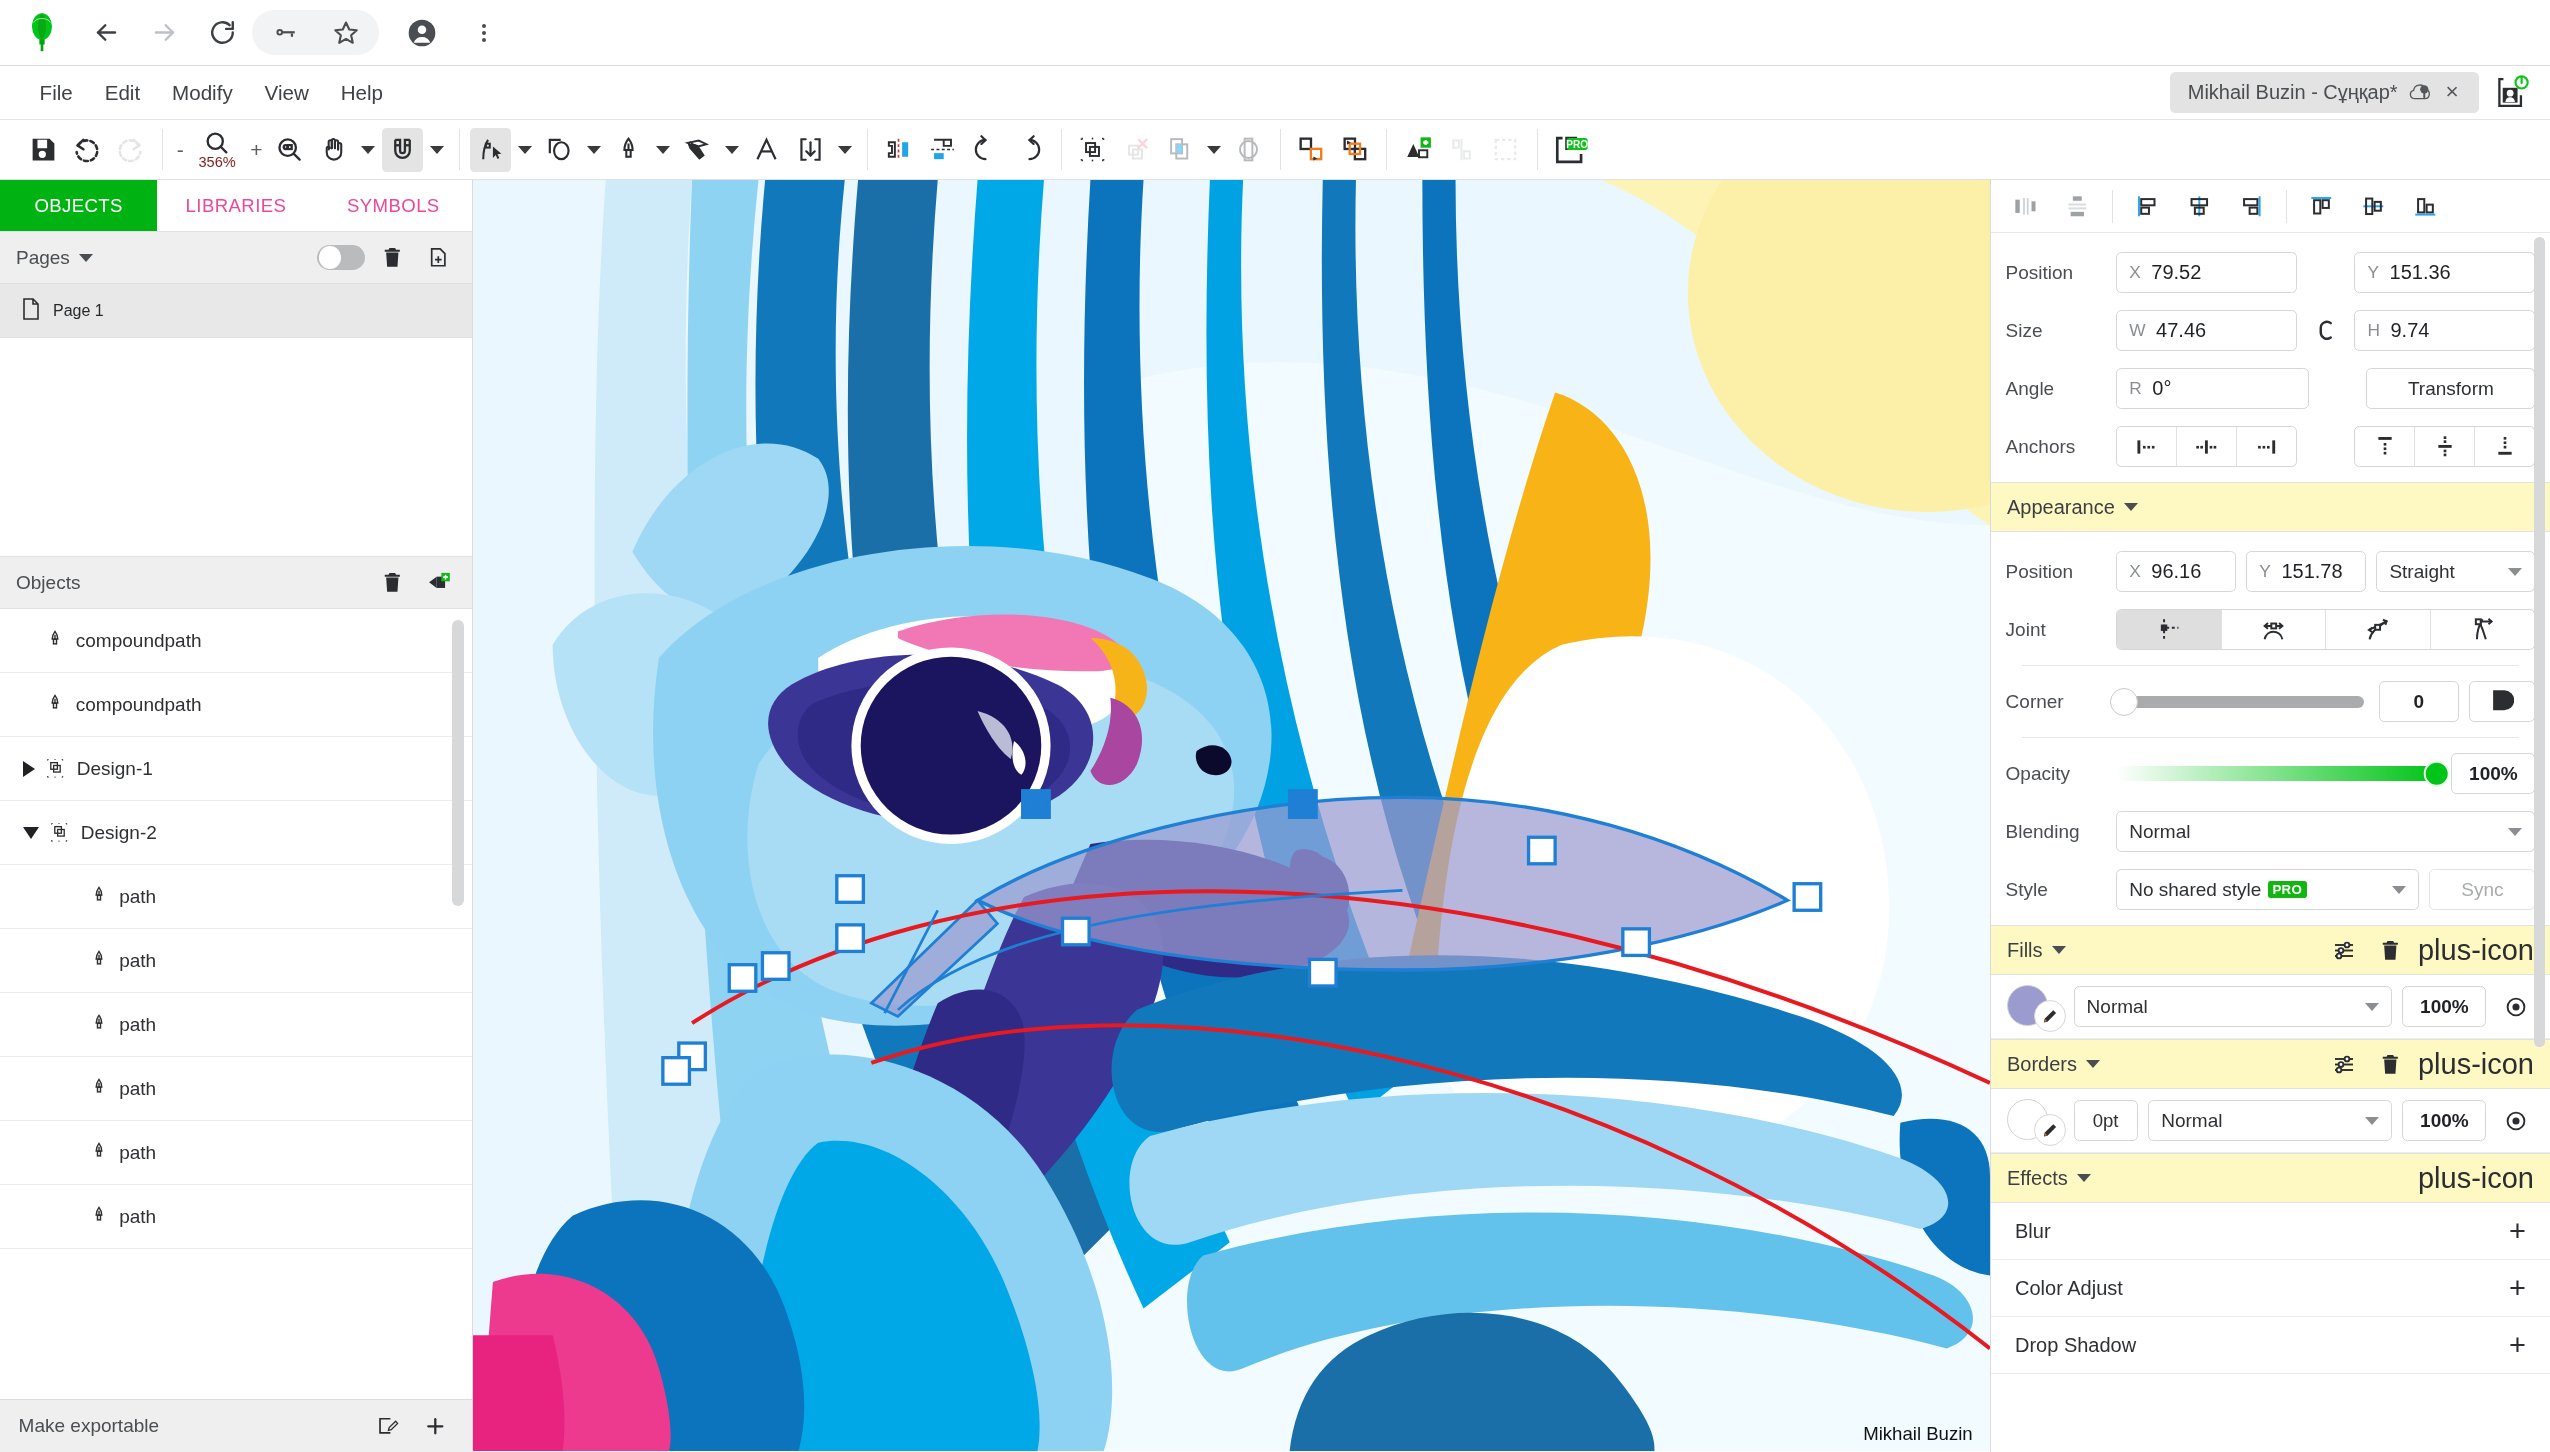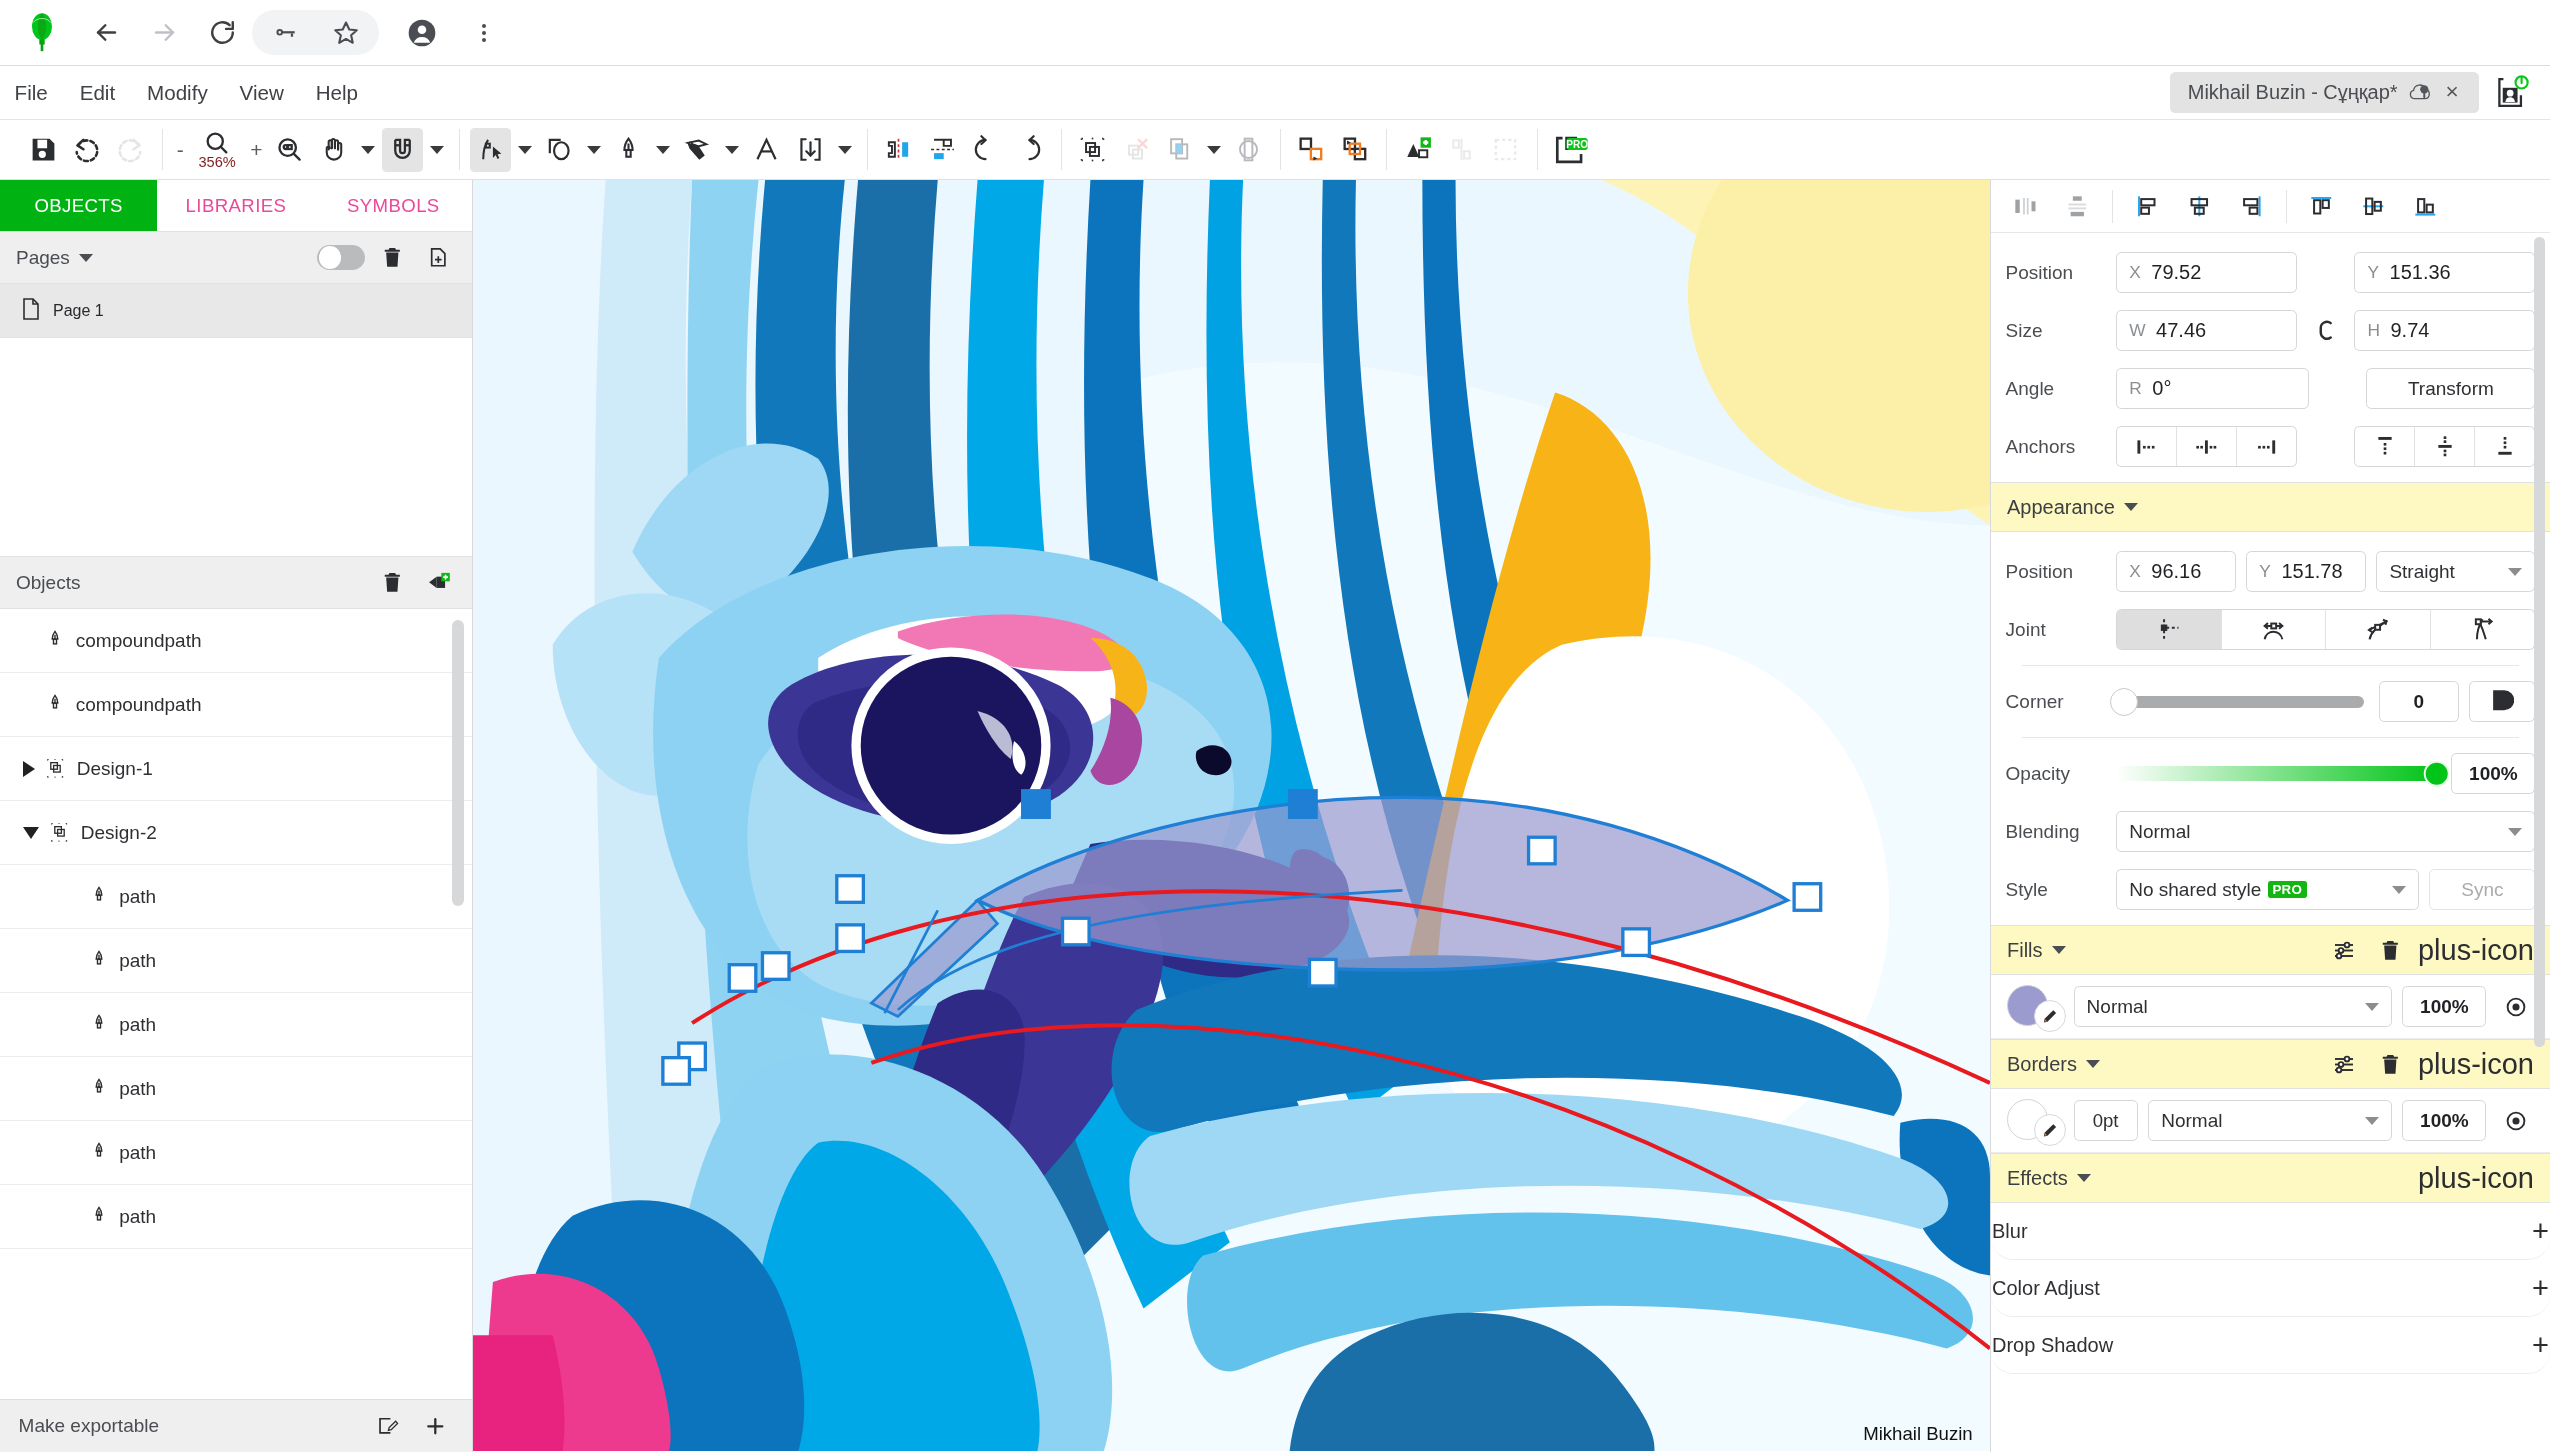--- a/index.html
+++ b/index.html
@@ -31,21 +31,21 @@
   #ext-pill{
     height:45px; background:#f1f3f4; border-radius:22.6px; display:flex; align-items:center;
     padding:0 4px; gap:2.7px; margin-right:10.6px;
   }
 
   
   #app-header{
     height:54px; display:flex; align-items:center; background:#fff;
     border-bottom:0.7px solid #e3e4e6; position:relative;
   }
-  #menubar{ display:flex; align-items:center; gap:2.7px; }
+  #menubar{ display:flex; align-items:center; padding-left:25px; gap:2.7px; }
   .menu-item{
     font-size:20.6px; color:#3f4246; padding:6.6px 14.6px; border-radius:2.7px; cursor:pointer;
   }
   #header-right{ margin-left:auto; display:flex; align-items:center; gap:12px; padding-right:17.3px;}
   #doc-tab{
     display:flex; align-items:center; gap:9.3px; background:#e3e3e3; border-radius:5.3px;
     padding:6.6px 17.3px; height:41px; cursor:pointer;
   }
   #doc-tab .doc-title{ font-size:20px; color:#4a4d51; white-space:nowrap; }
   .tab-close{ font-size:22.6px; color:#53565a; line-height:1; cursor:pointer; padding:0 2.7px;}
@@ -228,22 +228,22 @@
   .eye-icon{ width:37px;height:37px;display:flex;align-items:center;justify-content:center;cursor:pointer;flex:0 0 37px;}
   .pctbox{
     width:84px; flex:0 0 84px; height:41px; border:0.7px solid #d5d6d8; border-radius:5.3px;
     display:flex; align-items:center; justify-content:center; font-size:19px; color:#1f2124; font-weight:bold; cursor:text;
   }
   .ptbox{
     width:64px; flex:0 0 64px; height:41px; border:0.7px solid #d5d6d8; border-radius:5.3px;
     display:flex; align-items:center; justify-content:center; font-size:18.6px; color:#2e3033; cursor:text;
   }
   .effect-row{
-    height:57px; display:flex; align-items:center; padding:0 1px;
-    border-bottom:0.7px solid #ececec; font-size:20px; color:#2e3033; cursor:pointer;border-radius:22px;
+    height:57px; display:flex; align-items:center; padding:0 24px;
+    border-bottom:0.7px solid #ececec; font-size:20px; color:#2e3033; cursor:pointer;
   }
   .effect-row .spacer{ margin-left:auto;}
   #right-scrollbar{
     position:absolute; right:5.3px; top:57px; width:10.6px; height:810px;
     background:#d7d8da; border-radius:5.3px;
   }
 </style>
 </head>
 <body>
 

